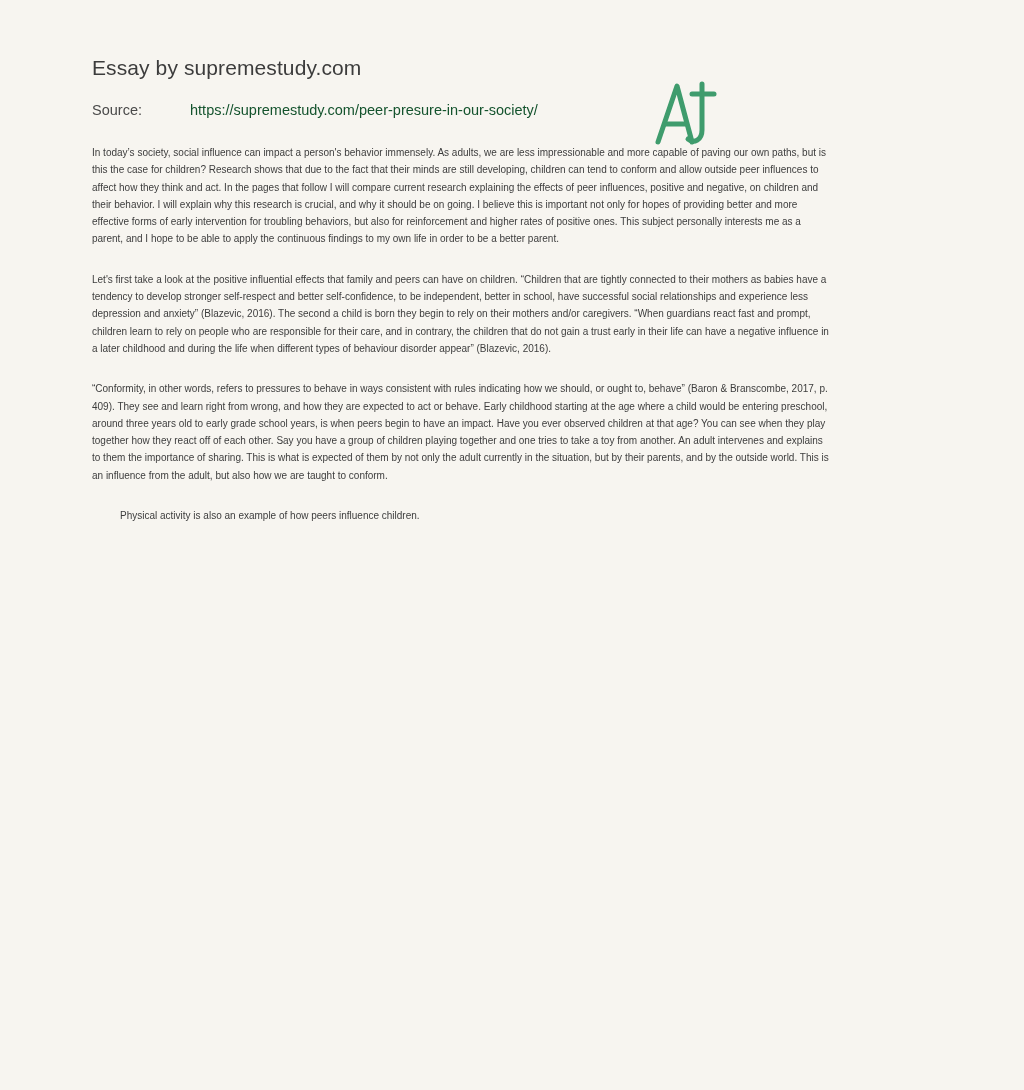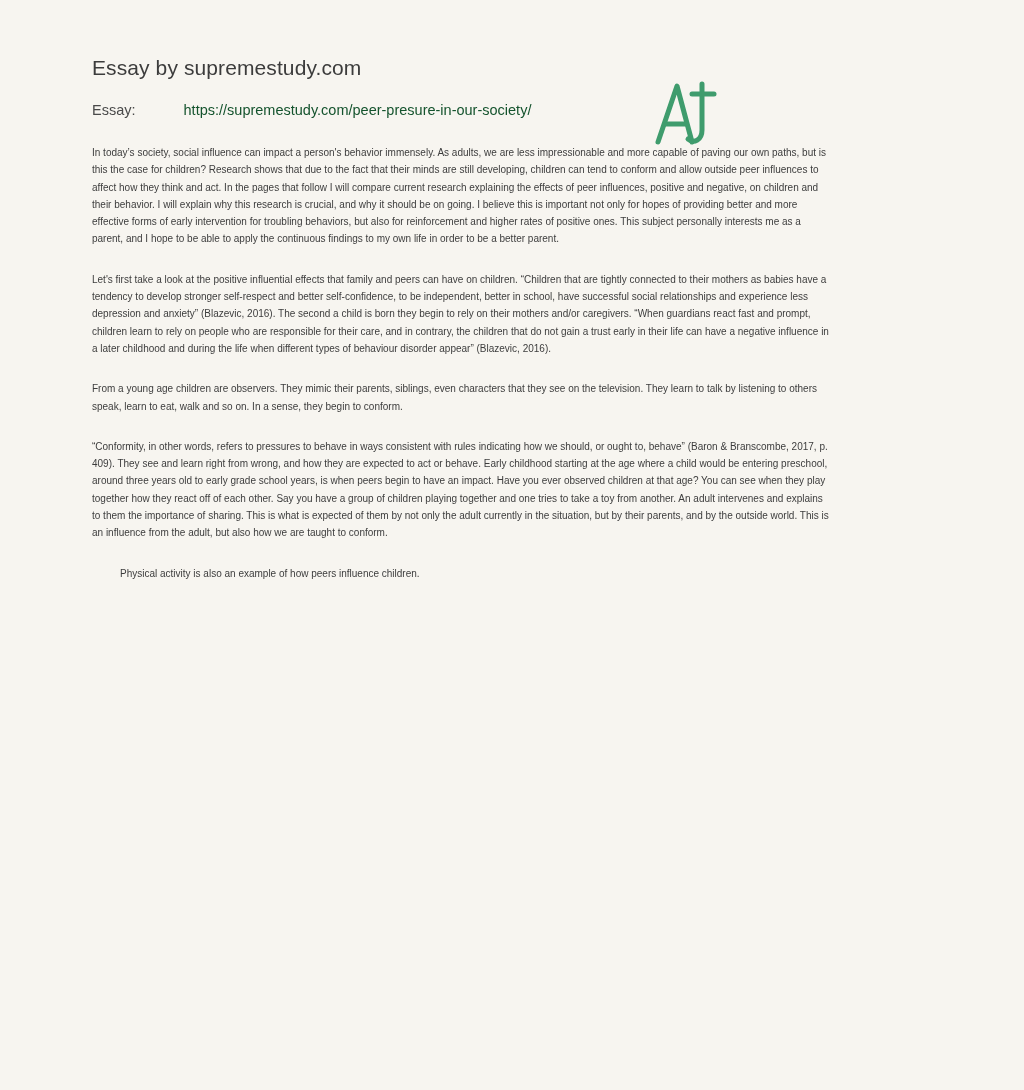--- a/index.html
+++ b/index.html
@@ -81,38 +81,37 @@
   }
 </style>
 </head>
 <body>
 
 <div class="page">
 
   <div class="header">
     <div class="essay-by">Essay by supremestudy.com</div>
     <div class="source-line">
-      <span class="source-label">Essay:</span>
+      <span class="source-label">Source:</span>
       <a class="source-url" href="#">https://supremestudy.com/peer-presure-in-our-society/</a>
     </div>
 
     <div class="logo">
       <svg width="120" height="100" viewBox="0 0 120 100" xmlns="http://www.w3.org/2000/svg">
         <g fill="none" stroke="#3f9c6d" stroke-width="5" stroke-linecap="round" stroke-linejoin="round">
           <path d="M38 78 L57 22 L72 78"></path>
           <path d="M45 60 L66 60"></path>
           <path d="M82 20 L82 66 C82 76 74 80 68 75"></path>
           <path d="M72 30 L94 30"></path>
         </g>
       </svg>
     </div>
   </div>
 
 
   <div class="body-copy">
     <p>In today’s society, social influence can impact a person's behavior immensely. As adults, we are less impressionable and more capable of paving our own paths, but is this the case for children? Research shows that due to the fact that their minds are still developing, children can tend to conform and allow outside peer influences to affect how they think and act. In the pages that follow I will compare current research explaining the effects of peer influences, positive and negative, on children and their behavior. I will explain why this research is crucial, and why it should be on going. I believe this is important not only for hopes of providing better and more effective forms of early intervention for troubling behaviors, but also for reinforcement and higher rates of positive ones. This subject personally interests me as a parent, and I hope to be able to apply the continuous findings to my own life in order to be a better parent.</p>
     <p>Let's first take a look at the positive influential effects that family and peers can have on children. “Children that are tightly connected to their mothers as babies have a tendency to develop stronger self-respect and better self-confidence, to be independent, better in school, have successful social relationships and experience less depression and anxiety” (Blazevic, 2016). The second a child is born they begin to rely on their mothers and/or caregivers. “When guardians react fast and prompt, children learn to rely on people who are responsible for their care, and in contrary, the children that do not gain a trust early in their life can have a negative influence in a later childhood and during the life when different types of behaviour disorder appear” (Blazevic, 2016).</p>
-    <p>From a young age children are observers. They mimic their parents, siblings, even characters that they see on the television. They learn to talk by listening to others speak, learn to eat, walk and so on. In a sense, they begin to conform.</p>
     <p>“Conformity, in other words, refers to pressures to behave in ways consistent with rules indicating how we should, or ought to, behave” (Baron &amp; Branscombe, 2017, p. 409). They see and learn right from wrong, and how they are expected to act or behave. Early childhood starting at the age where a child would be entering preschool, around three years old to early grade school years, is when peers begin to have an impact. Have you ever observed children at that age? You can see when they play together how they react off of each other. Say you have a group of children playing together and one tries to take a toy from another. An adult intervenes and explains to them the importance of sharing. This is what is expected of them by not only the adult currently in the situation, but by their parents, and by the outside world. This is an influence from the adult, but also how we are taught to conform.</p>
     <p>Physical activity is also an example of how peers influence children.</p>
   </div>
 
 </div>
 
 </body></html>

